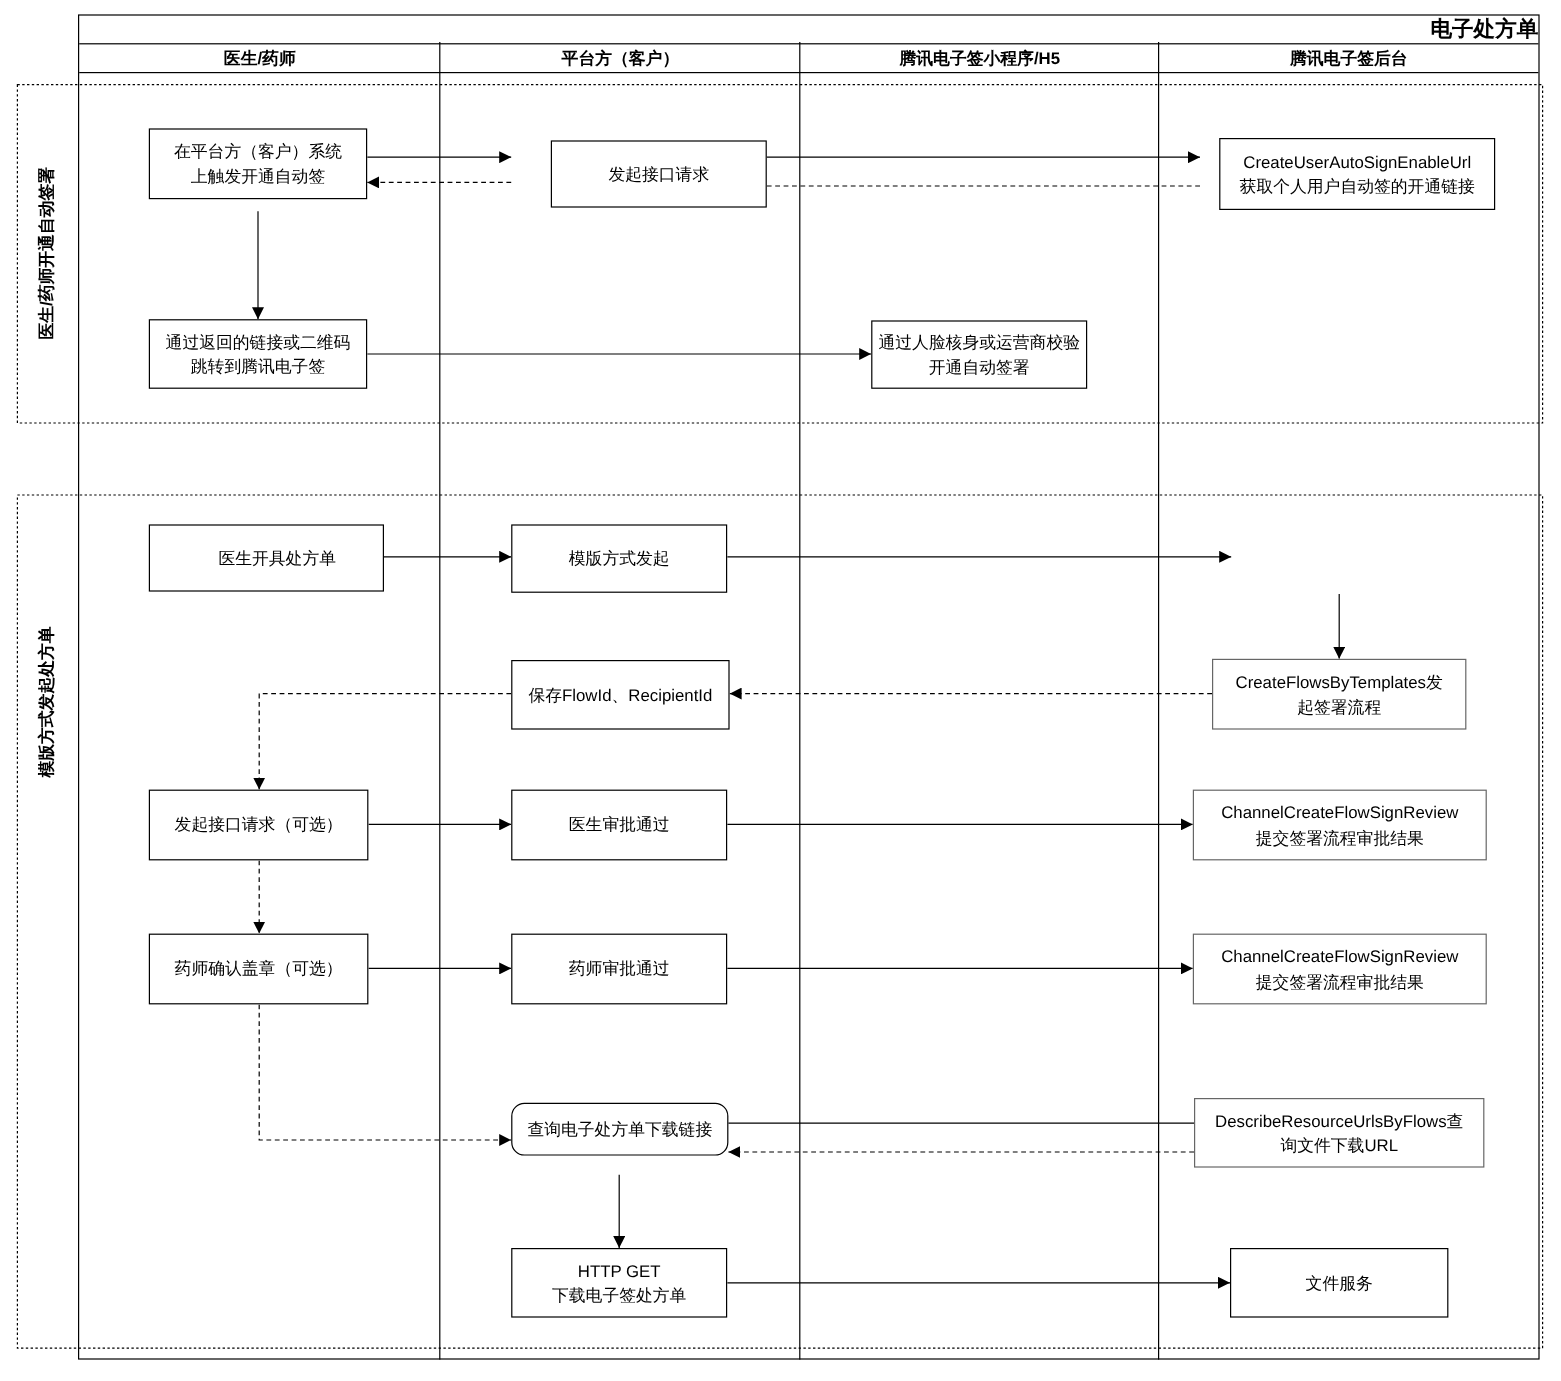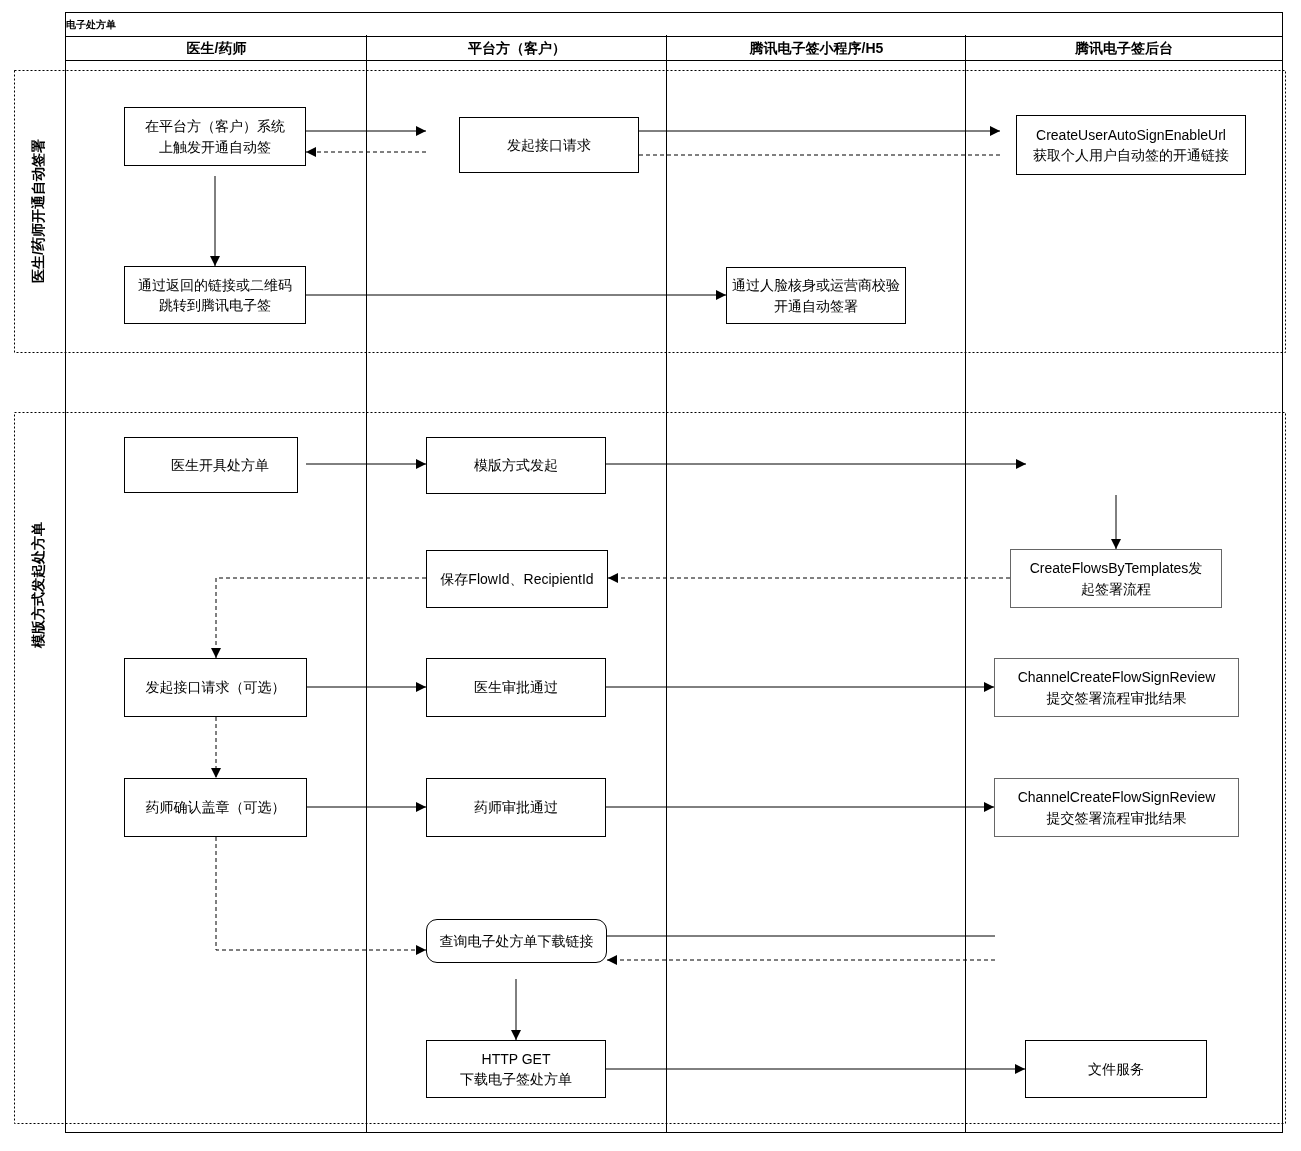--- a/index.html
+++ b/index.html
@@ -2,22 +2,22 @@
 <html><head>
 <meta charset="utf-8">
 <style>
   html,body{margin:0;padding:0;background:#ffffff;}
   body{font-family:"Liberation Sans","DejaVu Sans",sans-serif;color:#000;}
   #stage{position:relative;width:1301px;height:1151px;background:#fff;overflow:hidden;}
 
   
   #frame{position:absolute;left:65px;top:12px;width:1218px;height:1121px;
          border:1px solid #000;box-sizing:border-box;background:transparent;}
-  #title-row{height:23px;border-bottom:1px solid #000;text-align:left;
-             line-height:23px;font-size:10px;font-weight:bold;}
+  #title-row{height:23px;border-bottom:1px solid #000;text-align:right;
+             line-height:23px;font-size:18px;font-weight:bold;}
   #header-row{height:23px;border-bottom:1px solid #000;display:flex;}
   .lane-header{text-align:center;line-height:23px;font-size:14px;font-weight:bold;box-sizing:border-box;}
   .lh1{width:301px;} .lh2{width:300px;} .lh3{width:299px;} .lh4{flex:1;}
   .lane-divider{position:absolute;top:35px;width:1px;height:1098px;background:#000;}
 
   
   #wires{position:absolute;left:0;top:0;z-index:1;}
 
   
   .node{position:absolute;box-sizing:border-box;background:#fff;border:1px solid #000;
@@ -92,35 +92,37 @@
   <div class="node" style="left:124px;top:107px;width:182px;height:59px;">在平台方（客户）系统
 上触发开通自动签</div>
   <div class="node" style="left:426px;top:117px;width:180px;height:56px;margin-left:33px;">发起接口请求</div>
   <div class="node" style="left:1000px;top:115px;width:230px;height:60px;margin-left:16px;">CreateUserAutoSignEnableUrl
 获取个人用户自动签的开通链接</div>
   <div class="node" style="left:124px;top:266px;width:182px;height:58px;">通过返回的链接或二维码
 跳转到腾讯电子签</div>
   <div class="node" style="left:726px;top:267px;width:180px;height:57px;">通过人脸核身或运营商校验
 开通自动签署</div>
 
-  <div class="node" style="left:124px;top:437px;width:174px;height:56px;padding-left:20px;">医生开具处方单</div>
+  <div class="node" style="left:124px;top:437px;width:196px;height:56px;padding-left:20px;">医生开具处方单</div>
   <div class="node" style="left:426px;top:437px;width:180px;height:57px;">模版方式发起</div>
   <div class="node alt" style="left:1010px;top:549px;width:212px;height:59px;">CreateFlowsByTemplates发
 起签署流程</div>
   <div class="node" style="left:426px;top:550px;width:182px;height:58px;">保存FlowId、RecipientId</div>
 
   <div class="node" style="left:124px;top:658px;width:183px;height:59px;">发起接口请求（可选）</div>
   <div class="node" style="left:426px;top:658px;width:180px;height:59px;text-align:center;">医生审批通过</div>
   <div class="node alt" style="left:994px;top:658px;width:245px;height:59px;">ChannelCreateFlowSignReview
 提交签署流程审批结果</div>
 
   <div class="node" style="left:124px;top:778px;width:183px;height:59px;">药师确认盖章（可选）</div>
   <div class="node" style="left:426px;top:778px;width:180px;height:59px;">药师审批通过</div>
   <div class="node alt" style="left:994px;top:778px;width:245px;height:59px;">ChannelCreateFlowSignReview
 提交签署流程审批结果</div>
 
   <div class="node" style="left:426px;top:919px;width:181px;height:44px;border-radius:11px;">查询电子处方单下载链接</div>
+  <div class="node alt" style="left:995px;top:915px;width:242px;height:58px;">DescribeResourceUrlsByFlows查
+询文件下载URL</div>
 
   <div class="node" style="left:426px;top:1040px;width:180px;height:58px;">HTTP GET
 下载电子签处方单</div>
   <div class="node" style="left:1025px;top:1040px;width:182px;height:58px;">文件服务</div>
 
 </div>
 
 </body></html>

